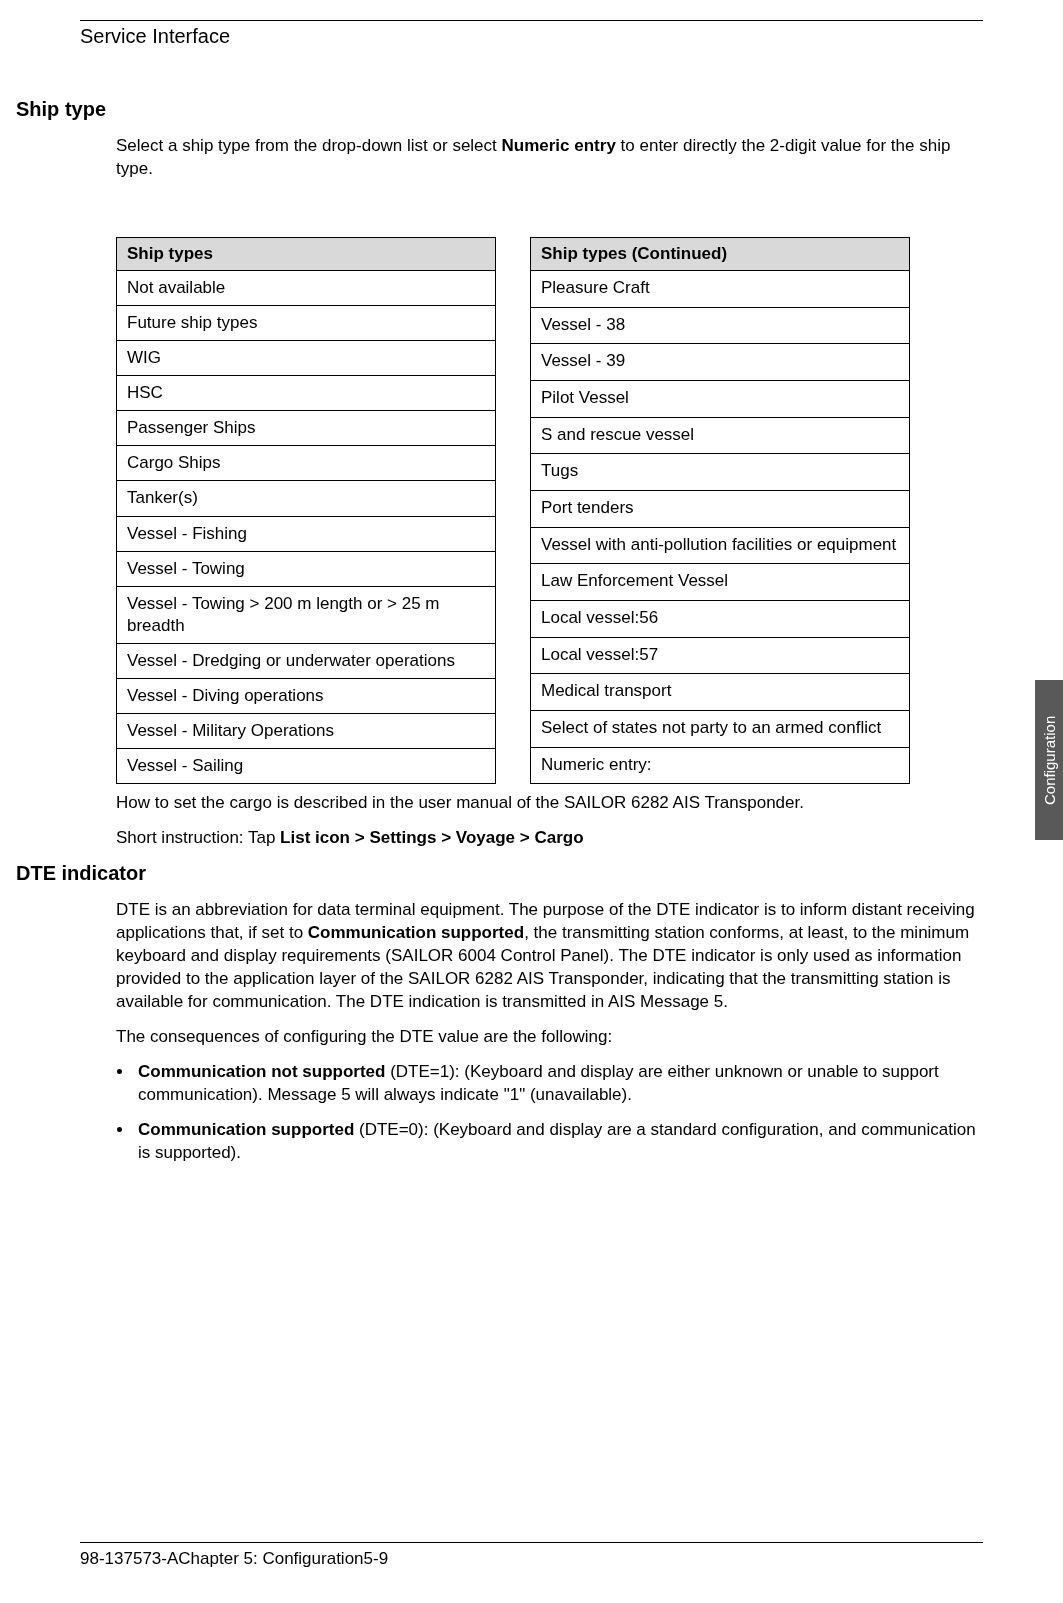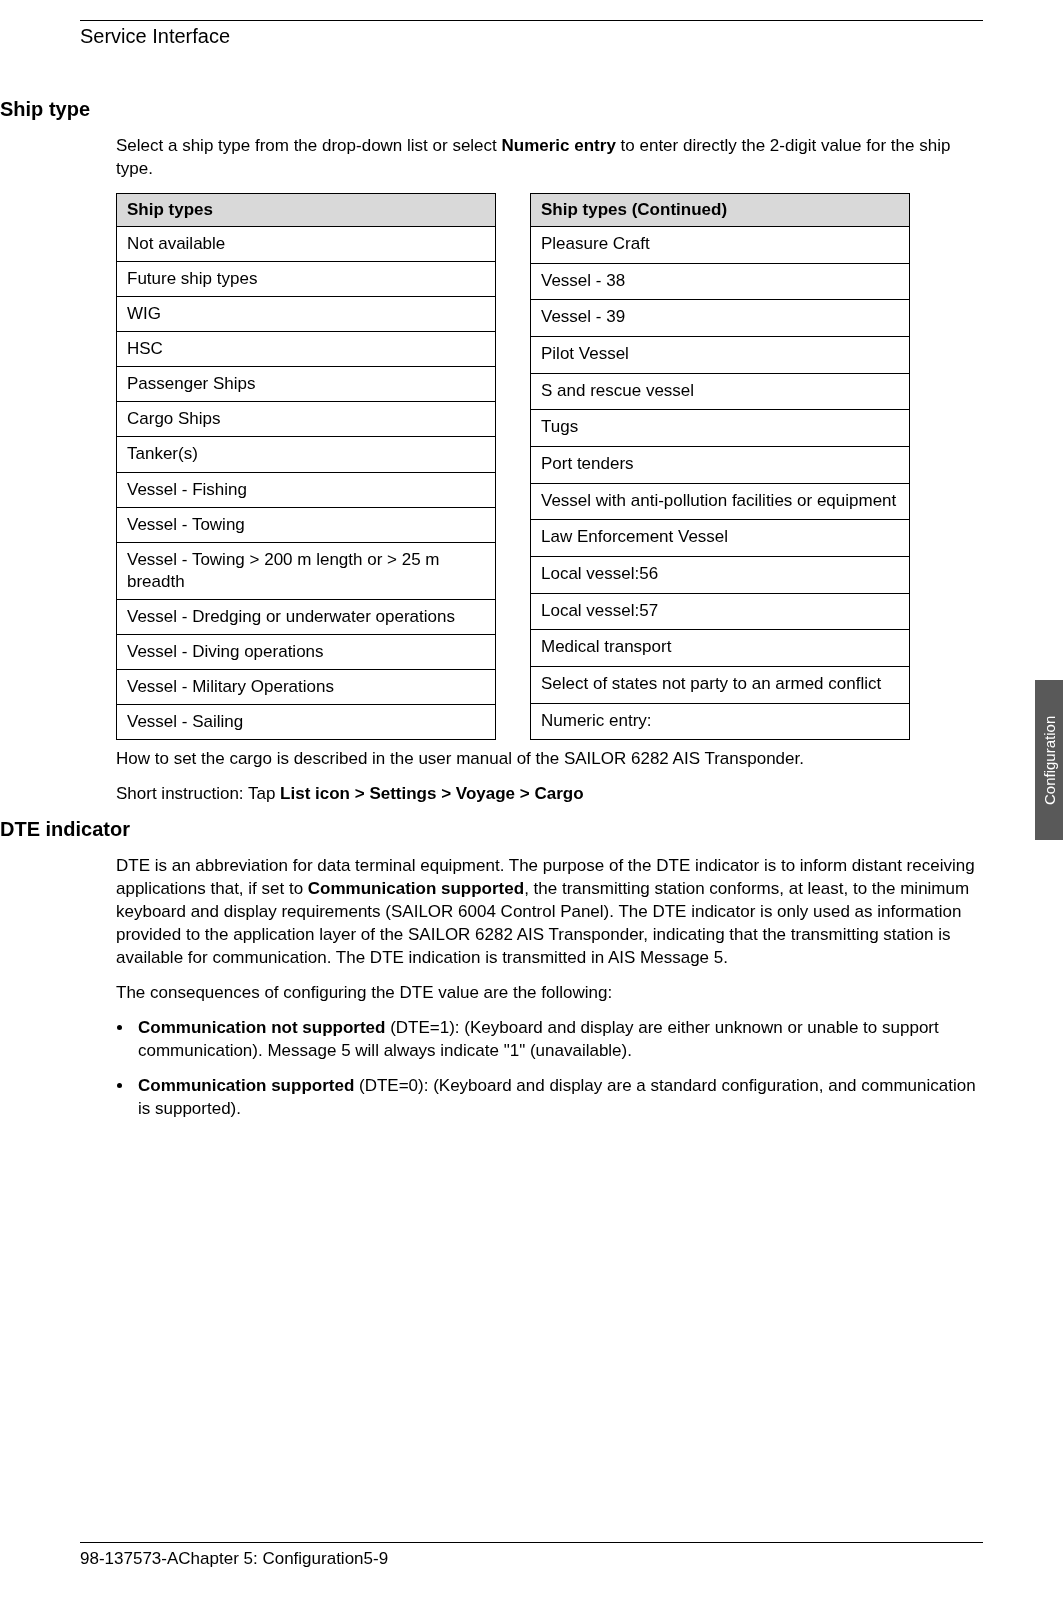--- a/index.html
+++ b/index.html
@@ -45,36 +45,37 @@
     font-size: 15px;
     display: flex;
     align-items: center;
     justify-content: center;
   }
   h2.section {
     font-size: 20px;
     font-weight: bold;
     margin: 0 0 14px 0;
     margin-left: -80px;
-    padding-left: 0;
+    padding-left: 16px;
   }
   .body-text {
     margin: 0 0 12px 36px;
     line-height: 1.35;
   }
   .tables-wrap {
     display: flex;
     gap: 34px;
     margin-left: 36px;
     margin-bottom: 8px;
   }
   table.ship {
     border-collapse: collapse;
     width: 380px;
     font-size: 17px;
+    margin-top: 44px;
   }
   table.ship th {
     background: #d9d9d9;
     border: 1.2px solid #000;
     text-align: left;
     padding: 6px 10px;
     font-weight: bold;
   }
   table.ship td {
     border: 1.2px solid #000;

